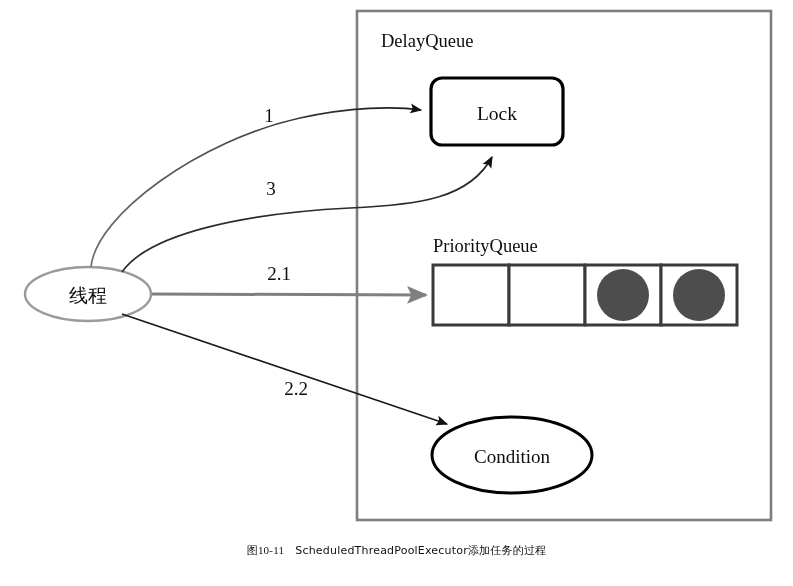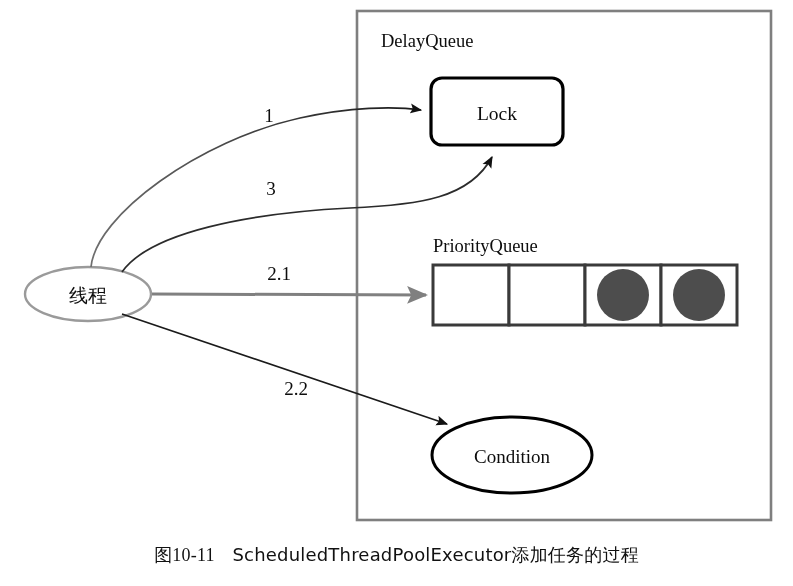--- a/index.html
+++ b/index.html
@@ -35,21 +35,21 @@
   .lbl-cjk {
     font-family: "DejaVu Sans", "Liberation Sans", sans-serif;
     fill: #0d0d0d;
   }
   .caption {
     position: absolute;
     left: 0;
     top: 543px;
     width: 793px;
     text-align: center;
-    font-size: 18px;
+    font-size: 11px;
     color: #111111;
     letter-spacing: 0.2px;
     font-family: "DejaVu Sans", "Liberation Sans", sans-serif;
     white-space: nowrap;
   }
   .caption .cap-serif {
     font-family: "Liberation Serif", "DejaVu Serif", serif;
   }
 </style>
 </head>

